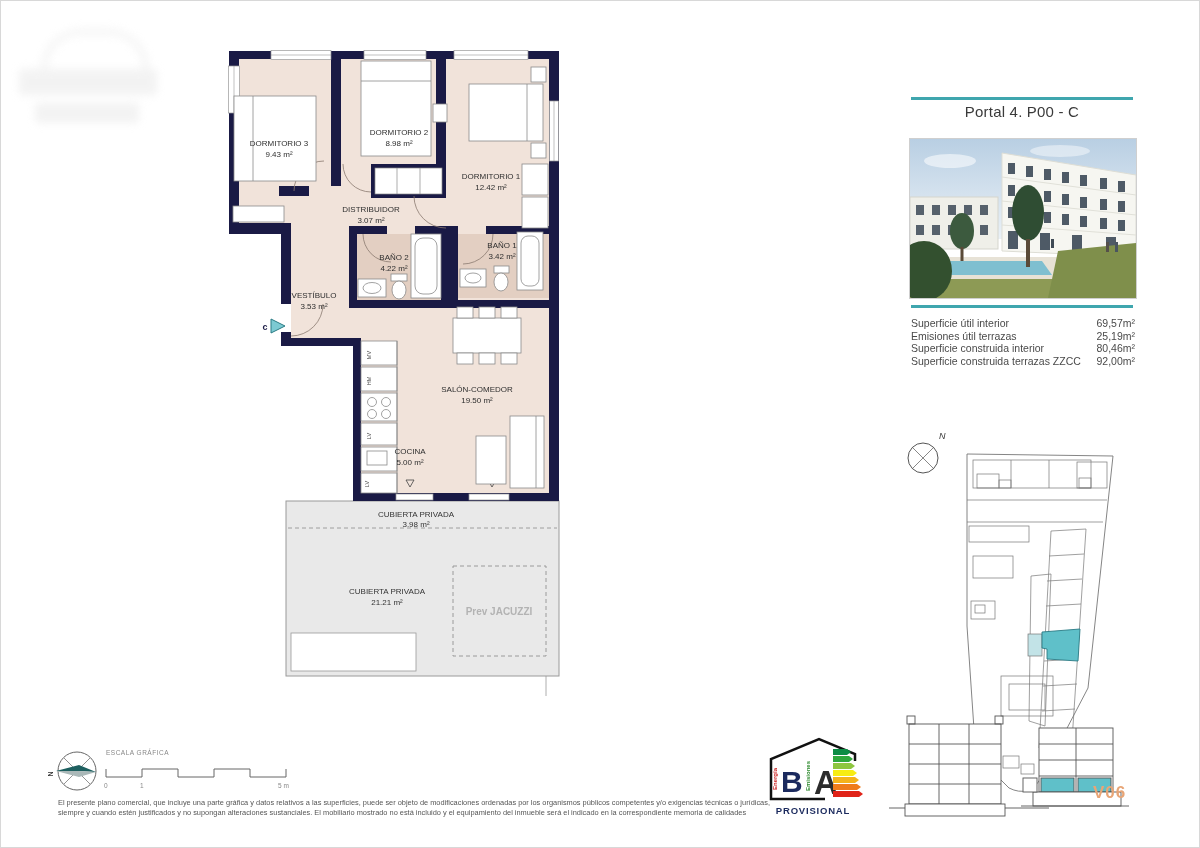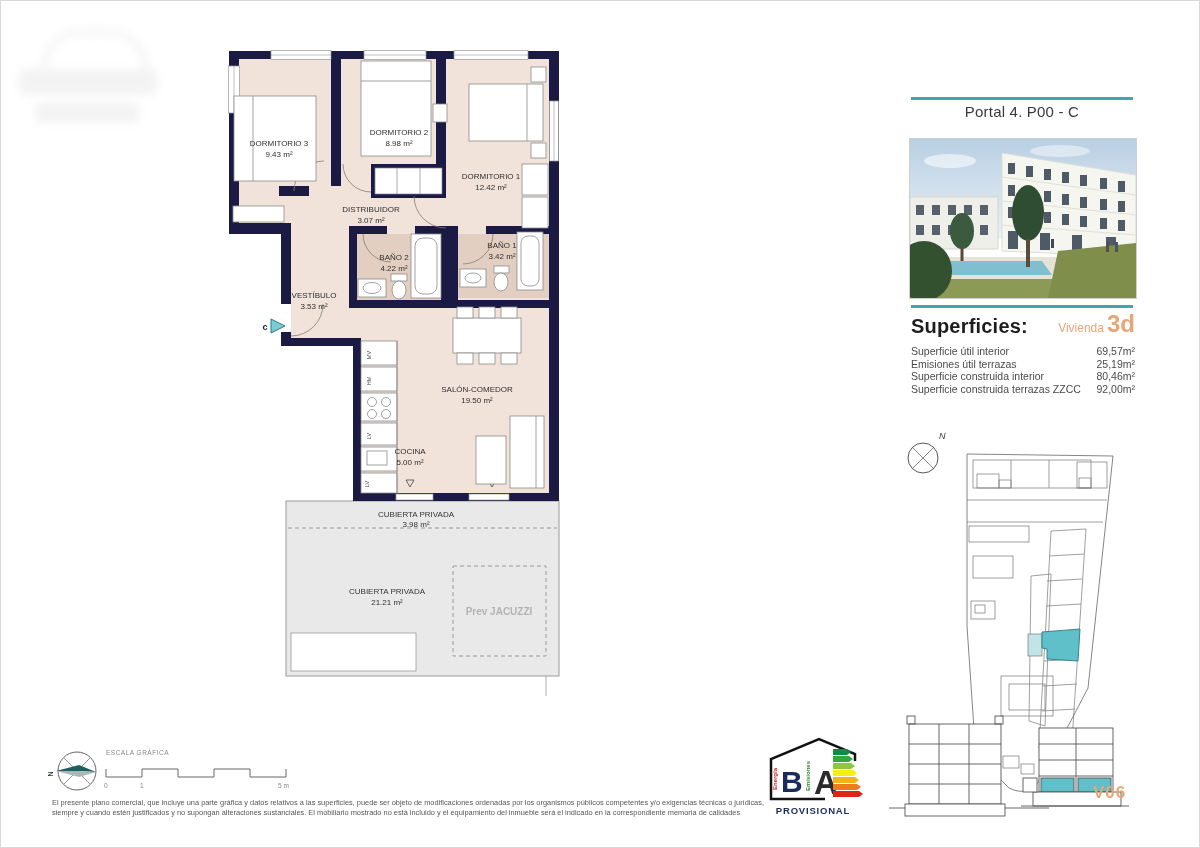--- a/index.html
+++ b/index.html
@@ -17,21 +17,21 @@
   .render-frame{left:908px;top:137px;width:228px;height:161px;border:1px solid #cfcfcf;box-sizing:border-box;}
   .sup-block{left:910px;top:309px;width:224px;}
   .sup-head{display:flex;justify-content:space-between;align-items:flex-end;}
   .sup-title{font-size:20px;font-weight:bold;color:#1d1d1d;letter-spacing:.2px;}
   .sup-viv{color:#e8a576;font-size:12px;white-space:nowrap;}
   .sup-viv b{font-size:24px;font-weight:bold;margin-left:3px;}
   .sup-rows{margin-top:7px;text-align:right;}
   .sup-row{display:flex;justify-content:space-between;font-size:10.5px;color:#4a4a4a;line-height:12.5px;}
   .v06{left:1092px;top:782px;font-size:17px;font-weight:bold;color:#e8a576;letter-spacing:1px;}
   
-  .disclaimer{left:51px;top:797px;width:726px;font-size:7.4px;line-height:10px;color:#555;}
+  .disclaimer{left:57px;top:797px;width:726px;font-size:7.4px;line-height:10px;color:#555;}
   svg text{font-family:"Liberation Sans",sans-serif;}
 </style>
 </head>
 <body>
 
 <div class="page">
 
   <div class="abs watermark">
     <div class="wm-arc" style="left:28px;top:0;width:96px;height:34px;"></div>
     <div class="wm-bar" style="left:6px;top:40px;width:138px;height:26px;"></div>
@@ -280,26 +280,20 @@
 
       <rect x="141" y="100" width="3" height="9" fill="#3f4a55"></rect>
       <rect x="196" y="103" width="3" height="10" fill="#55504a"></rect>
       <rect x="205" y="103" width="3" height="10" fill="#4a5560"></rect>
     </svg>
   </div>
 
   <div class="abs teal-rule" style="left:910px;top:304px;width:222px;"></div>
 
   <div class="abs sup-block">
-    <div class="sup-head">
-      <span class="sup-title">Superficies:</span>
-      <span class="sup-viv">
-        <span>Vivienda</span><b>3d</b>
-      </span>
-    </div>
     <div class="sup-rows">
       <div class="sup-row">
         <span>Superficie útil interior</span>
           <span>69,57m²</span>
       </div>
       <div class="sup-row">
         <span>Emisiones útil terrazas</span>
           <span>25,19m²</span>
       </div>
       <div class="sup-row">

